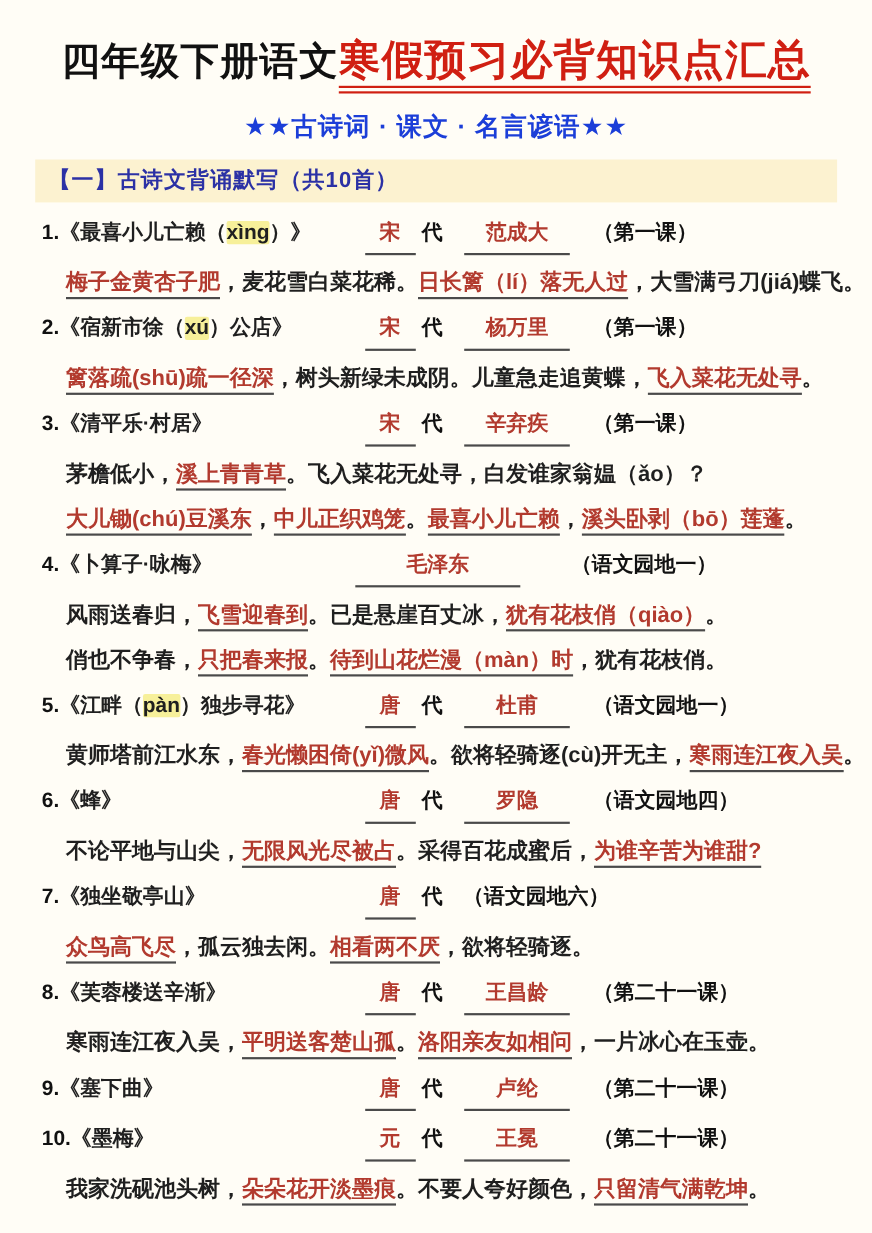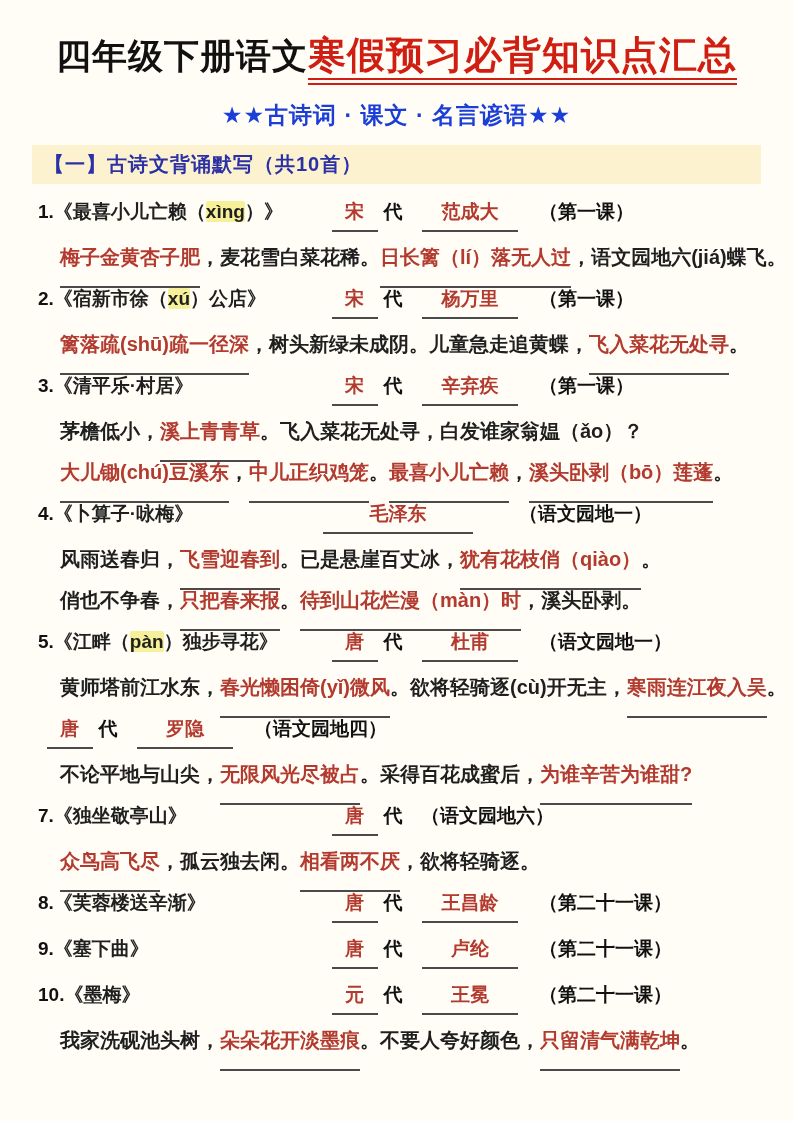--- a/index.html
+++ b/index.html
@@ -47,21 +47,21 @@
   .author-blank{min-width:96px;}
   .ref-cell{margin-left:10px;font-size:19px;font-weight:bold;color:#111;}
   .no-dynasty .author-cell{width:196px;text-align:left;}
   .no-dynasty .author-blank{min-width:150px;}
   .no-dynasty .ref-cell{margin-left:0;}
   .pline{
     padding-left:22px;margin-top:9px;line-height:32px;
     font-size:20px;font-weight:600;white-space:nowrap;
   }
   .blk-seg{color:var(--ink);}
-  .red-seg{color:var(--red);border-bottom:2px solid var(--ul);padding-bottom:18px;}
+  .red-seg{color:var(--red);border-bottom:2px solid var(--ul);padding-bottom:2px;}
 </style>
 </head>
 <body>
 
 <div class="page">
   <div class="doc-title">
     <span class="tb">四年级下册语文</span><span class="tr">寒假预习必背知识点汇总</span>
   </div>
   <div class="subtitle">★★古诗词 · 课文 · 名言谚语★★</div>
   <div class="section-bar">
@@ -74,21 +74,21 @@
       <div class="dyn-cell">
         <span class="blank dyn-blank">宋</span>
             <span class="dyn-suffix">代</span>
       </div>
       <div class="author-cell">
         <span class="blank author-blank">范成大</span>
       </div>
       <div class="ref-cell">（第一课）</div>
     </div>
     <div class="lines">
-          <div class="pline"><span class="red-seg">梅子金黄杏子肥</span><span class="blk-seg">，麦花雪白菜花稀。</span><span class="red-seg">日长篱（lí）落无人过</span><span class="blk-seg">，语文园地六(jiá)蝶飞。</span></div>
+          <div class="pline"><span class="red-seg">梅子金黄杏子肥</span><span class="blk-seg">，麦花雪白菜花稀。</span><span class="red-seg">日长篱（lí）落无人过</span><span class="blk-seg">，大雪满弓刀(jiá)蝶飞。</span></div>
         </div>
   </div>
 
   <div class="entry">
     <div class="entry-title-row">
       <div class="t-cell"><span class="num">2.</span><span class="ptitle"><span class="">《宿新市徐（</span><span class="hl">xú</span><span class="">）公店》</span></span></div>
       <div class="dyn-cell">
         <span class="blank dyn-blank">宋</span>
             <span class="dyn-suffix">代</span>
       </div>
@@ -124,21 +124,21 @@
     <div class="entry-title-row no-dynasty">
       <div class="t-cell"><span class="num">4.</span><span class="ptitle"><span class="">《卜算子·咏梅》</span></span></div>
 
       <div class="author-cell">
         <span class="blank author-blank">毛泽东</span>
       </div>
       <div class="ref-cell">（语文园地一）</div>
     </div>
     <div class="lines">
           <div class="pline"><span class="blk-seg">风雨送春归，</span><span class="red-seg">飞雪迎春到</span><span class="blk-seg">。已是悬崖百丈冰，</span><span class="red-seg">犹有花枝俏（qiào）</span><span class="blk-seg">。</span></div>
-          <div class="pline"><span class="blk-seg">俏也不争春，</span><span class="red-seg">只把春来报</span><span class="blk-seg">。</span><span class="red-seg">待到山花烂漫（màn）时</span><span class="blk-seg">，溪头卧剥。</span></div>
+          <div class="pline"><span class="blk-seg">俏也不争春，</span><span class="red-seg">只把春来报</span><span class="blk-seg">。</span><span class="red-seg">待到山花烂漫（màn）时</span><span class="blk-seg">，犹有花枝俏。</span></div>
         </div>
   </div>
 
   <div class="entry">
     <div class="entry-title-row">
       <div class="t-cell"><span class="num">5.</span><span class="ptitle"><span class="">《江畔（</span><span class="hl">pàn</span><span class="">）独步寻花》</span></span></div>
       <div class="dyn-cell">
         <span class="blank dyn-blank">唐</span>
             <span class="dyn-suffix">代</span>
       </div>
@@ -147,20 +147,21 @@
       </div>
       <div class="ref-cell">（语文园地一）</div>
     </div>
     <div class="lines">
           <div class="pline"><span class="blk-seg">黄师塔前江水东，</span><span class="red-seg">春光懒困倚(yǐ)微风</span><span class="blk-seg">。欲将轻骑逐(cù)开无主，</span><span class="red-seg">寒雨连江夜入吴</span><span class="blk-seg">。</span></div>
         </div>
   </div>
 
   <div class="entry">
     <div class="entry-title-row">
+      <div class="t-cell"><span class="num">6.</span><span class="ptitle"><span class="">《蜂》</span></span></div>
       <div class="dyn-cell">
         <span class="blank dyn-blank">唐</span>
             <span class="dyn-suffix">代</span>
       </div>
       <div class="author-cell">
         <span class="blank author-blank">罗隐</span>
       </div>
       <div class="ref-cell">（语文园地四）</div>
     </div>
     <div class="lines">
@@ -187,20 +188,23 @@
       <div class="t-cell"><span class="num">8.</span><span class="ptitle"><span class="">《芙蓉楼送辛渐》</span></span></div>
       <div class="dyn-cell">
         <span class="blank dyn-blank">唐</span>
             <span class="dyn-suffix">代</span>
       </div>
       <div class="author-cell">
         <span class="blank author-blank">王昌龄</span>
       </div>
       <div class="ref-cell">（第二十一课）</div>
     </div>
+    <div class="lines">
+          <div class="pline"><span class="blk-seg">寒雨连江夜入吴，</span><span class="red-seg">平明送客楚山孤</span><span class="blk-seg">。</span><span class="red-seg">洛阳亲友如相问</span><span class="blk-seg">，一片冰心在玉壶。</span></div>
+        </div>
   </div>
 
   <div class="entry">
     <div class="entry-title-row">
       <div class="t-cell"><span class="num">9.</span><span class="ptitle"><span class="">《塞下曲》</span></span></div>
       <div class="dyn-cell">
         <span class="blank dyn-blank">唐</span>
             <span class="dyn-suffix">代</span>
       </div>
       <div class="author-cell">

